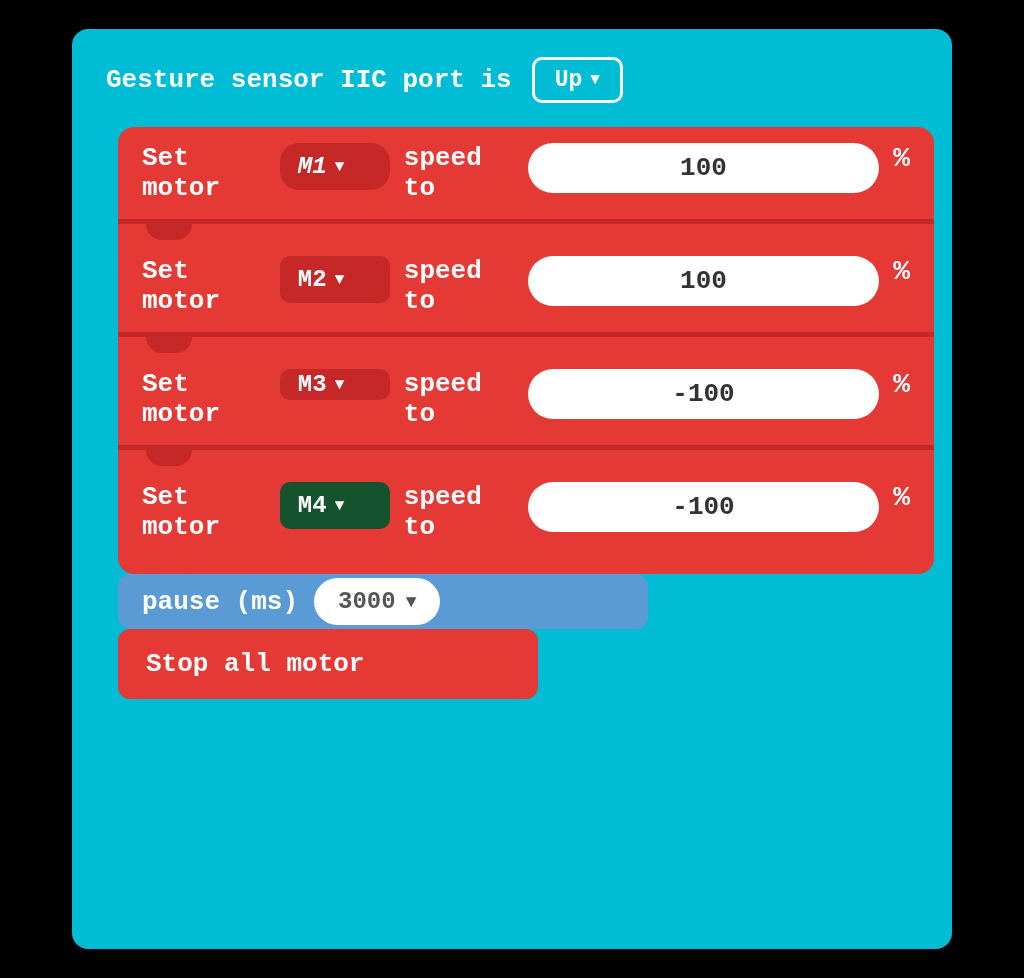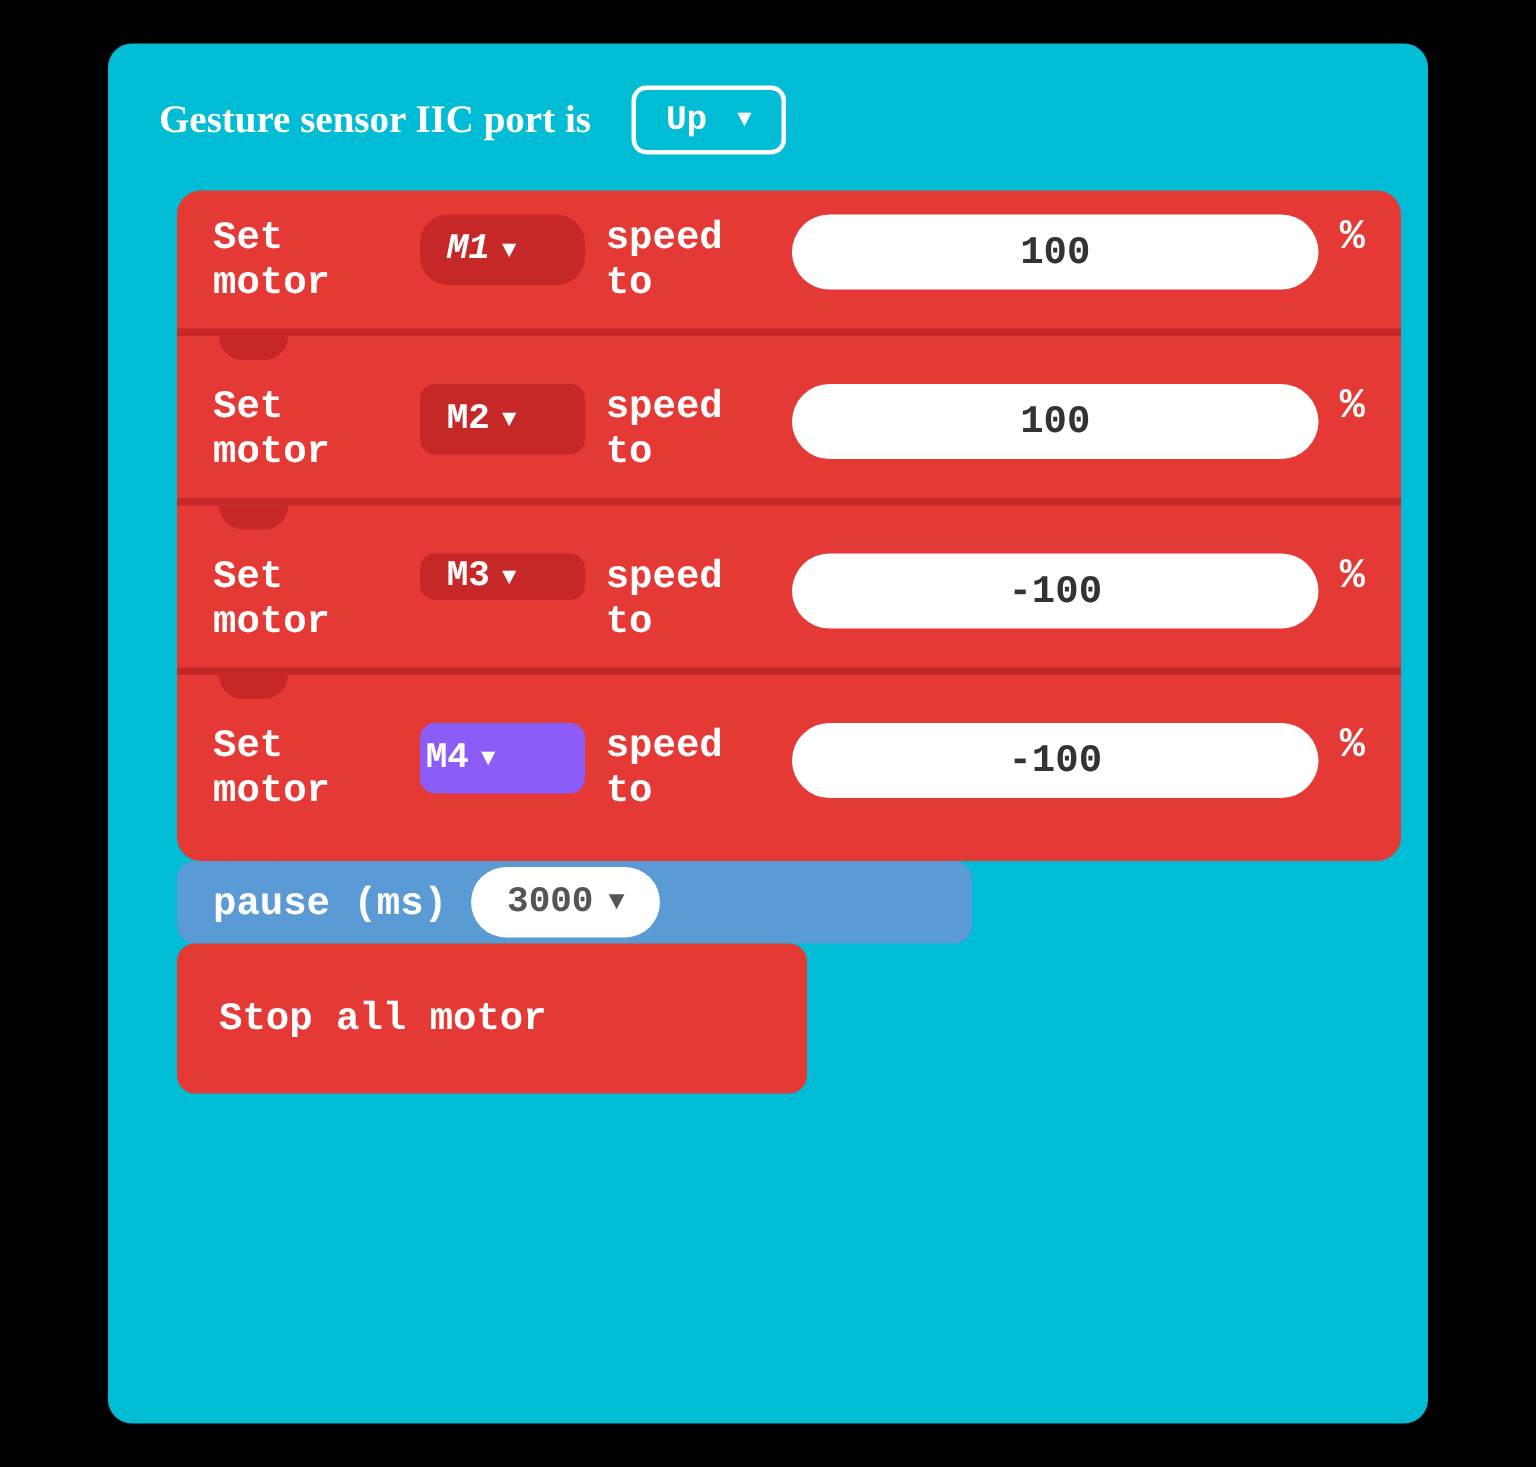--- a/index.html
+++ b/index.html
@@ -30,22 +30,22 @@
       min-height: 78px;
     }
 
   </style>
 </head>
 <body>
 
 <div class="workspace">
 
   <div style="display:flex; align-items:center; margin-bottom:14px; padding: 10px 16px;">
-    <span style="color:#fff; font-size:26px; font-weight:bold; margin-right:6px; font-family:Liberation Serif, serif;">Gesture sensor IIC port is</span>
-    <button style="background:transparent; border:3px solid #fff; border-radius:10px; color:#fff; font-size:23px; font-weight:bold; font-family:'Courier New',monospace; padding:7px 20px; cursor:pointer; display:flex; align-items:center; gap:20px;margin-left:21px;">
+    <span style="color:#fff; font-size:26px; font-weight:bold; margin-right:20px; font-family:Liberation Mono, monospace;">Gesture sensor IIC port is</span>
+    <button style="background:transparent; border:3px solid #fff; border-radius:10px; color:#fff; font-size:23px; font-weight:bold; font-family:'Courier New',monospace; padding:7px 20px; cursor:pointer; display:flex; align-items:center; gap:8px;">
       <span>Up</span>
       <span style="font-size:16px;">▼</span>
     </button>
   </div>
 
   <div style="background:#e53935; border-radius:16px; margin-left:28px; position:relative;">
 
     <svg width="880" height="0" style="position:absolute; top:-16px; left:0; overflow:visible;">
       <rect x="28" y="0" width="46" height="16" rx="8" ry="8" fill="#e53935"></rect>
     </svg>
@@ -96,21 +96,21 @@
     </div>
 
     <div style="height:5px; background:#c62828; margin:0;"></div>
 
     <div style="height:16px; position:relative;">
       <div style="position:absolute; left:28px; top:0; width:46px; height:16px; background:#c62828; border-radius:0 0 23px 23px;"></div>
     </div>
 
     <div class="scratch-block">
       <span style="color:#fff; font-size:26px; font-weight:bold; font-family:'Courier New',monospace;">Set motor</span>
-      <button style="background:#8b5cf6; border:none; border-radius:10px; color:#fff; font-size:24px; font-weight:bold; font-family:'Courier New',monospace; padding:10px 4px; cursor:pointer; display:flex; align-items:center; gap:8px; min-width:110px;">
+      <button style="background:#14532d; border:none; border-radius:10px; color:#fff; font-size:24px; font-weight:bold; font-family:'Courier New',monospace; padding:10px 18px; cursor:pointer; display:flex; align-items:center; gap:8px; min-width:110px;">
         <span>M4</span>
         <span style="font-size:16px;">▼</span>
       </button>
       <span style="color:#fff; font-size:26px; font-weight:bold; font-family:'Courier New',monospace;">speed to</span>
       <input type="text" style="background: rgb(255, 255, 255); border-radius: 30px; border: none; font-size: 26px; font-weight: bold; font-family: &quot;Courier New&quot;, monospace; padding: 10px 28px; min-width: 130px; text-align: center; color: rgb(51, 51, 51);" value="-100">
       <span style="color:#fff; font-size:28px; font-weight:bold; font-family:'Courier New',monospace;">%</span>
     </div>
 
     <svg width="100%" height="16" style="display:block;">
       <rect x="28" y="0" width="46" height="16" rx="8" ry="8" fill="#e53935"></rect>
@@ -126,21 +126,21 @@
     <button style="background:#fff; border-radius:30px; border:none; font-size:24px; font-weight:bold; font-family:'Courier New',monospace; padding:10px 24px; cursor:pointer; display:flex; align-items:center; gap:10px; color:#555;">
       <span>3000</span>
       <span style="font-size:18px; color:#555;">▼</span>
     </button>
 
     <svg width="530" height="0" style="position:absolute; bottom:-16px; left:0; overflow:visible;">
       <rect x="28" y="0" width="46" height="16" rx="8" ry="8" fill="#5b9bd5"></rect>
     </svg>
   </div>
 
-  <div style="background:#e53935; border-radius:12px; display:flex; align-items:center; padding:35px 28px; margin-top:0; width:420px; margin-left:28px; position:relative;">
+  <div style="background:#e53935; border-radius:12px; display:flex; align-items:center; padding:20px 28px; margin-top:0; width:420px; margin-left:28px; position:relative;">
 
     <svg width="420" height="0" style="position:absolute; top:-16px; left:0; overflow:visible;">
       <rect x="28" y="0" width="46" height="16" rx="8" ry="8" fill="#e53935"></rect>
     </svg>
     <span style="color:#fff; font-size:26px; font-weight:bold; font-family:'Courier New',monospace;">Stop all motor</span>
 
     <svg width="420" height="0" style="position:absolute; bottom:-16px; left:0; overflow:visible;">
       <rect x="28" y="0" width="46" height="16" rx="8" ry="8" fill="#e53935"></rect>
     </svg>
   </div>

